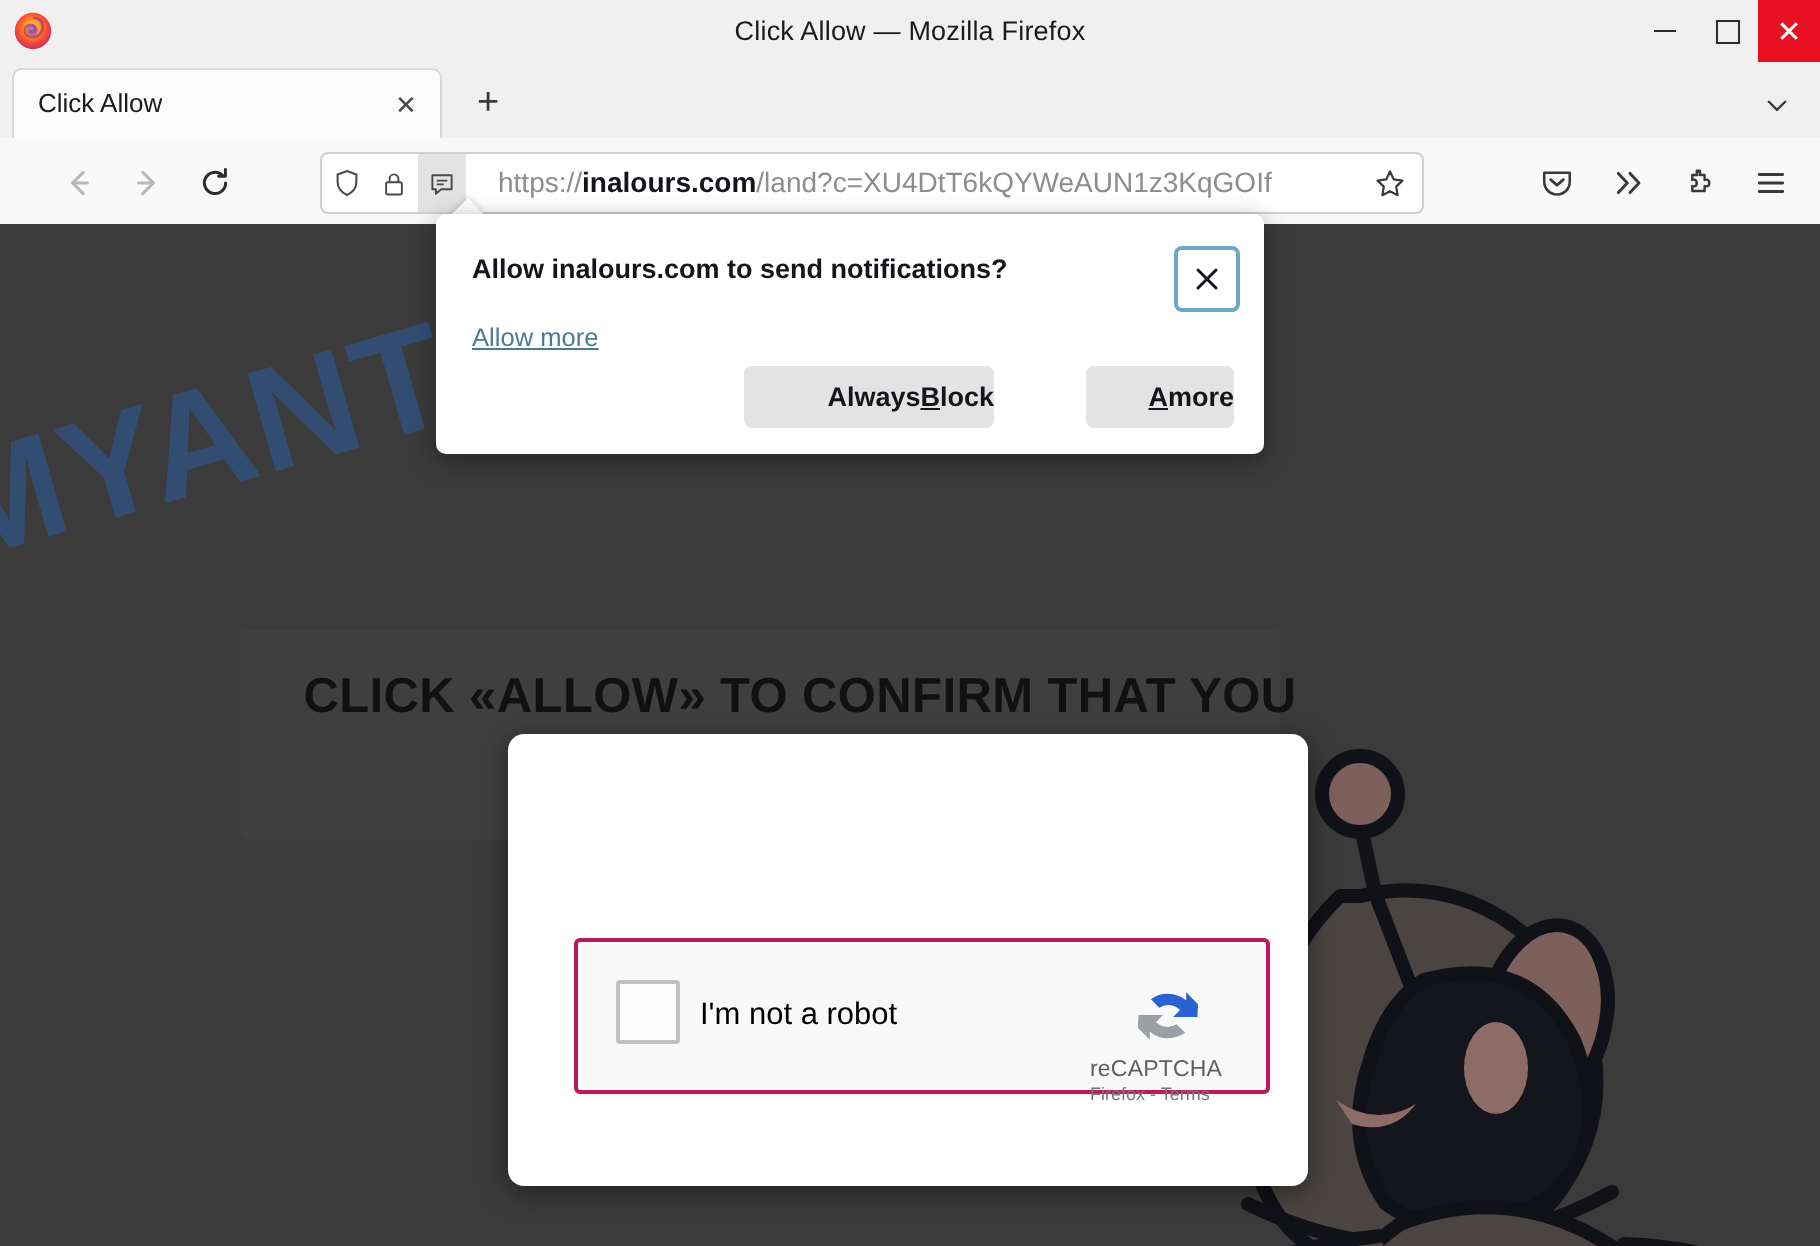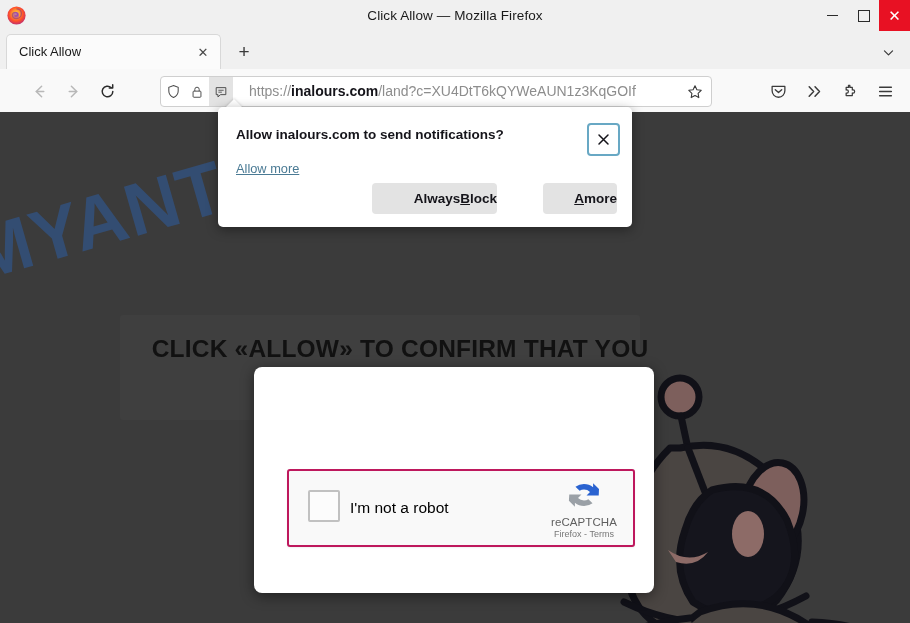--- a/index.html
+++ b/index.html
@@ -136,21 +136,21 @@
     margin-top:40px;
   }
   .rc-check{
     position:absolute;left:19px;top:19px;width:28px;height:28px;
     background:#fcfcfc;border:2px solid #c1c1c1;border-radius:2px;
   }
   .rc-label{
     position:absolute;left:61px;top:0;height:74px;line-height:74px;
     font-size:15.5px;color:#000;
   }
-  .rc-brand{position:absolute;right:10px;top:4px;width:78px;text-align:center;}
+  .rc-brand{position:absolute;right:10px;top:17px;width:78px;text-align:left;}
   .rc-logo{width:44px;height:40px;margin:0 auto;display:block;}
   .rc-name{font-size:11.5px;color:#5f5f5f;margin-top:1px;letter-spacing:.1px;}
   .rc-terms{font-size:9px;color:#777;margin-top:1px;}
 
   
   .doorhanger{
     position:absolute;left:218px;top:107px;width:414px;height:120px;
     background:#fff;border-radius:5px;
     box-shadow:0 3px 12px rgba(0,0,0,.38);
   }

